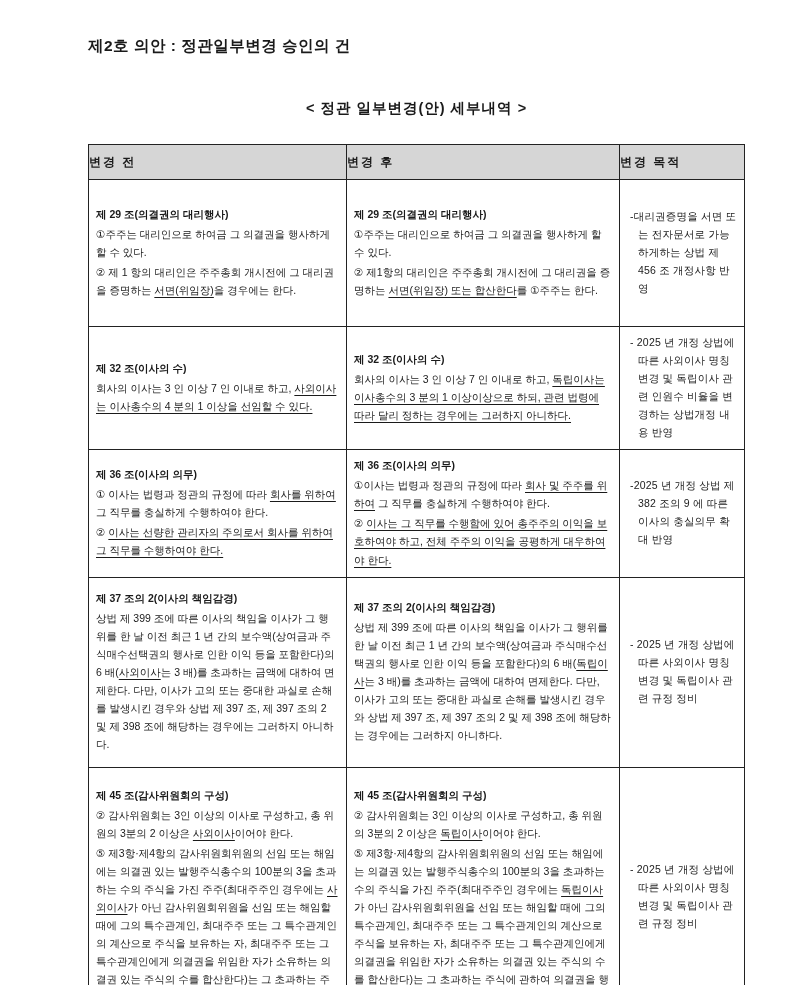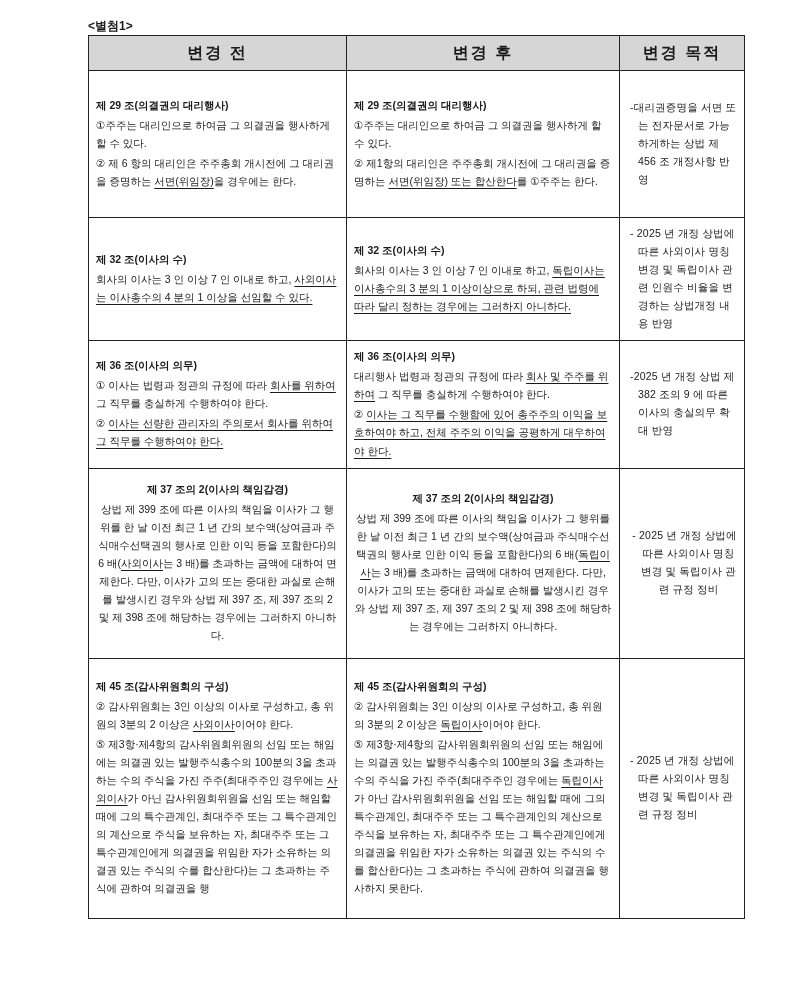--- a/index.html
+++ b/index.html
@@ -25,22 +25,22 @@
   table.amendment {
     border-collapse: collapse;
     width: 656px;
     table-layout: fixed;
   }
   table.amendment th, table.amendment td {
     border: 1.5px solid var(--border, #222);
   }
   table.amendment th {
     background: var(--header-bg, #d6d6d6);
-    font-size: 16px; font-weight: bold;
-    height: 35px; text-align: center; letter-spacing: 2px;
+    font-size: 12px; font-weight: bold;
+    height: 35px; text-align: left; letter-spacing: 2px;
   }
   col.c-before { width: 258px; }
   col.c-after  { width: 273px; }
   col.c-purpose{ width: 125px; }
   td.cell {
     vertical-align: middle;
     padding: 6px 7px;
     font-size: 10.5px;
     line-height: 1.72;
   }
@@ -50,41 +50,42 @@
   td.purpose-cell { padding: 6px 5px 6px 8px; }
   p.purpose-text {
     padding-left: 10px; text-indent: -8px;
     letter-spacing: 0.2px;
   }
 </style>
 </head>
 <body>
 
 <div class="page">
-  <div class="attachment-label">&lt;별첨1&gt;</div>
+  <div class="agenda-title">제2호 의안 : 정관일부변경 승인의 건</div>
+  <div class="table-title">&lt; 정관 일부변경(안) 세부내역 &gt;</div>
 
   <table class="amendment">
     <colgroup>
       <col class="c-before">
         <col class="c-after">
         <col class="c-purpose">
     </colgroup>
     <thead>
       <tr>
         <th>변경 전</th>
         <th>변경 후</th>
         <th>변경 목적</th>
       </tr>
     </thead>
     <tbody id="table-body">
         <tr style="height: 147px;">
           <td class="cell before-cell">
             <p class="cell-title">제 29 조(의결권의 대리행사)</p>
             <p><span>①주주는 대리인으로 하여금 그 의결권을 행사하게 할 수 있다.</span></p>
-            <p><span>② 제 6 항의 대리인은 주주총회 개시전에 그 대리권을 증명하는 </span><span class="u">서면(위임장)</span><span>을 경우에는 한다.</span></p>
+            <p><span>② 제 1 항의 대리인은 주주총회 개시전에 그 대리권을 증명하는 </span><span class="u">서면(위임장)</span><span>을 경우에는 한다.</span></p>
           </td>
           <td class="cell after-cell">
             <p class="cell-title">제 29 조(의결권의 대리행사)</p>
             <p><span>①주주는 대리인으로 하여금 그 의결권을 행사하게 할 수 있다.</span></p>
             <p><span>② 제1항의 대리인은 주주총회 개시전에 그 대리권을 증명하는 </span><span class="u">서면(위임장) 또는 합산한다</span><span>를 ①주주는 한다.</span></p>
           </td>
           <td class="cell purpose-cell">
             <p class="purpose-text">-대리권증명을 서면 또는 전자문서로 가능하게하는 상법 제 456 조 개정사항 반영</p>
           </td>
         </tr>
@@ -102,28 +103,28 @@
           </td>
         </tr>
         <tr style="height: 125px;">
           <td class="cell before-cell">
             <p class="cell-title">제 36 조(이사의 의무)</p>
             <p><span>① 이사는 법령과 정관의 규정에 따라 </span><span class="u">회사를 위하여</span><span> 그 직무를 충실하게 수행하여야 한다.</span></p>
             <p><span>② </span><span class="u">이사는 선량한 관리자의 주의로서 회사를 위하여 그 직무를 수행하여야 한다.</span></p>
           </td>
           <td class="cell after-cell">
             <p class="cell-title">제 36 조(이사의 의무)</p>
-            <p><span>대리행사 법령과 정관의 규정에 따라 </span><span class="u">회사 및 주주를 위하여</span><span> 그 직무를 충실하게 수행하여야 한다.</span></p>
+            <p><span>①이사는 법령과 정관의 규정에 따라 </span><span class="u">회사 및 주주를 위하여</span><span> 그 직무를 충실하게 수행하여야 한다.</span></p>
             <p><span>② </span><span class="u">이사는 그 직무를 수행함에 있어 총주주의 이익을 보호하여야 하고, 전체 주주의 이익을 공평하게 대우하여야 한다.</span></p>
           </td>
           <td class="cell purpose-cell">
             <p class="purpose-text">-2025 년 개정 상법 제 382 조의 9 에 따른 이사의 충실의무 확대 반영</p>
           </td>
         </tr>
-        <tr style="height: 190px; text-align: center;">
+        <tr style="height: 190px;">
           <td class="cell before-cell">
             <p class="cell-title">제 37 조의 2(이사의 책임감경)</p>
             <p><span>상법 제 399 조에 따른 이사의 책임을 이사가 그 행위를 한 날 이전 최근 1 년 간의 보수액(상여금과 주식매수선택권의 행사로 인한 이익 등을 포함한다)의 6 배(</span><span class="u">사외이사</span><span>는 3 배)를 초과하는 금액에 대하여 면제한다. 다만, 이사가 고의 또는 중대한 과실로 손해를 발생시킨 경우와 상법 제 397 조, 제 397 조의 2 및 제 398 조에 해당하는 경우에는 그러하지 아니하다.</span></p>
           </td>
           <td class="cell after-cell">
             <p class="cell-title">제 37 조의 2(이사의 책임감경)</p>
             <p><span>상법 제 399 조에 따른 이사의 책임을 이사가 그 행위를 한 날 이전 최근 1 년 간의 보수액(상여금과 주식매수선택권의 행사로 인한 이익 등을 포함한다)의 6 배(</span><span class="u">독립이사</span><span>는 3 배)를 초과하는 금액에 대하여 면제한다. 다만, 이사가 고의 또는 중대한 과실로 손해를 발생시킨 경우와 상법 제 397 조, 제 397 조의 2 및 제 398 조에 해당하는 경우에는 그러하지 아니하다.</span></p>
           </td>
           <td class="cell purpose-cell">
             <p class="purpose-text">- 2025 년 개정 상법에 따른 사외이사 명칭 변경 및 독립이사 관련 규정 정비</p>

